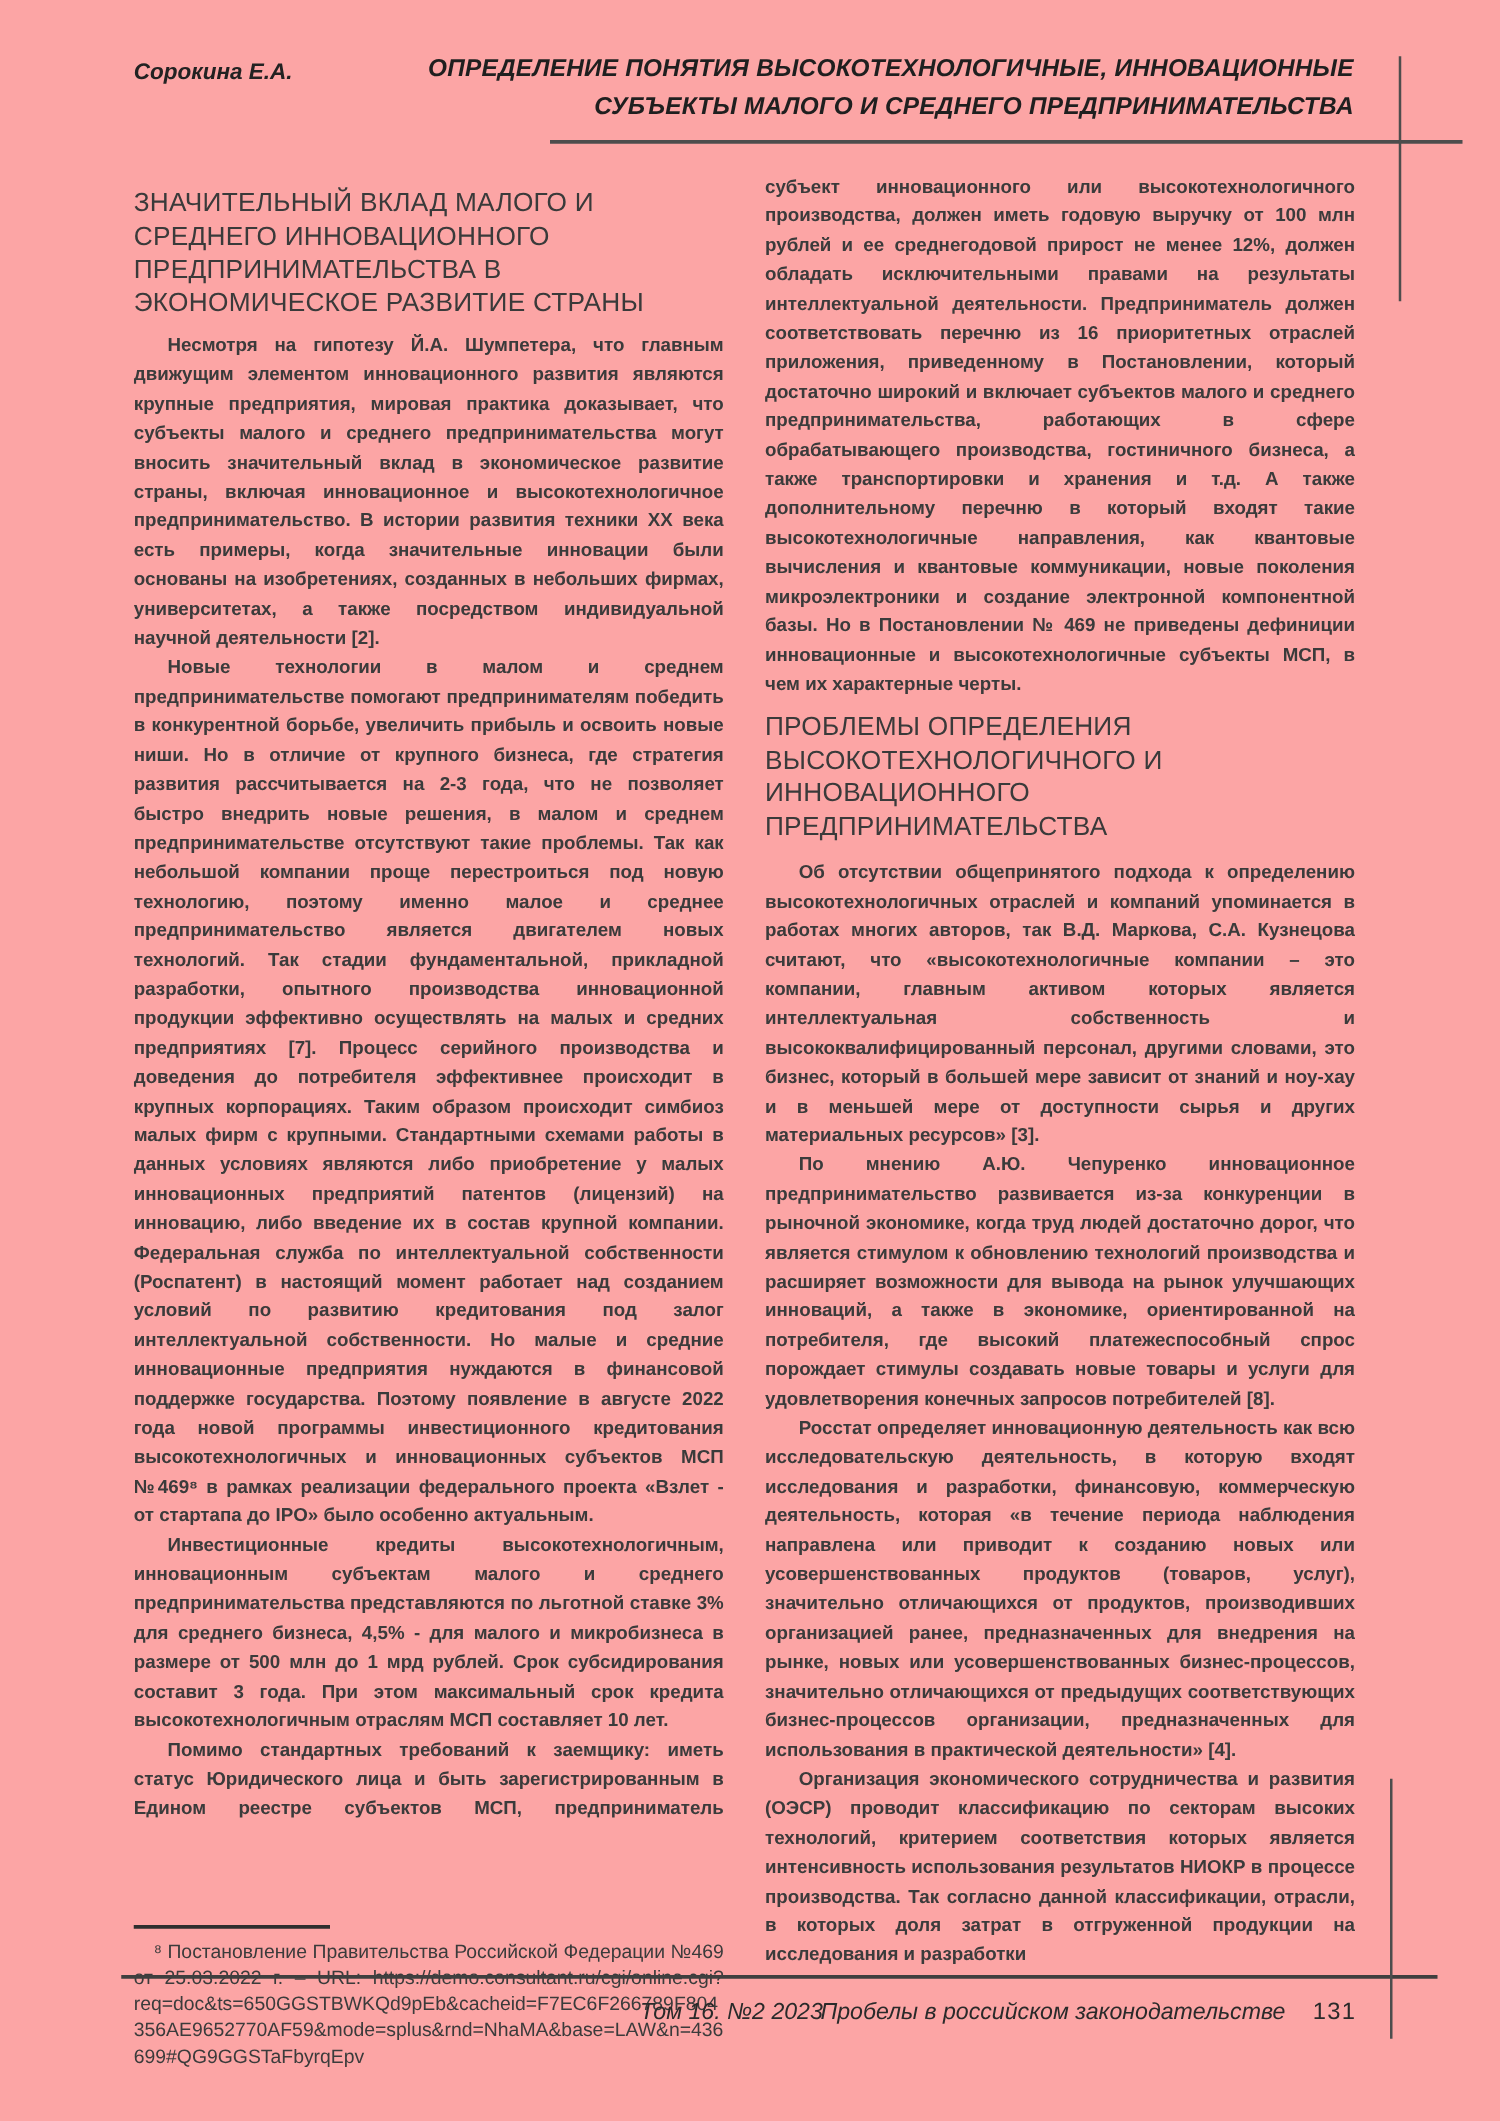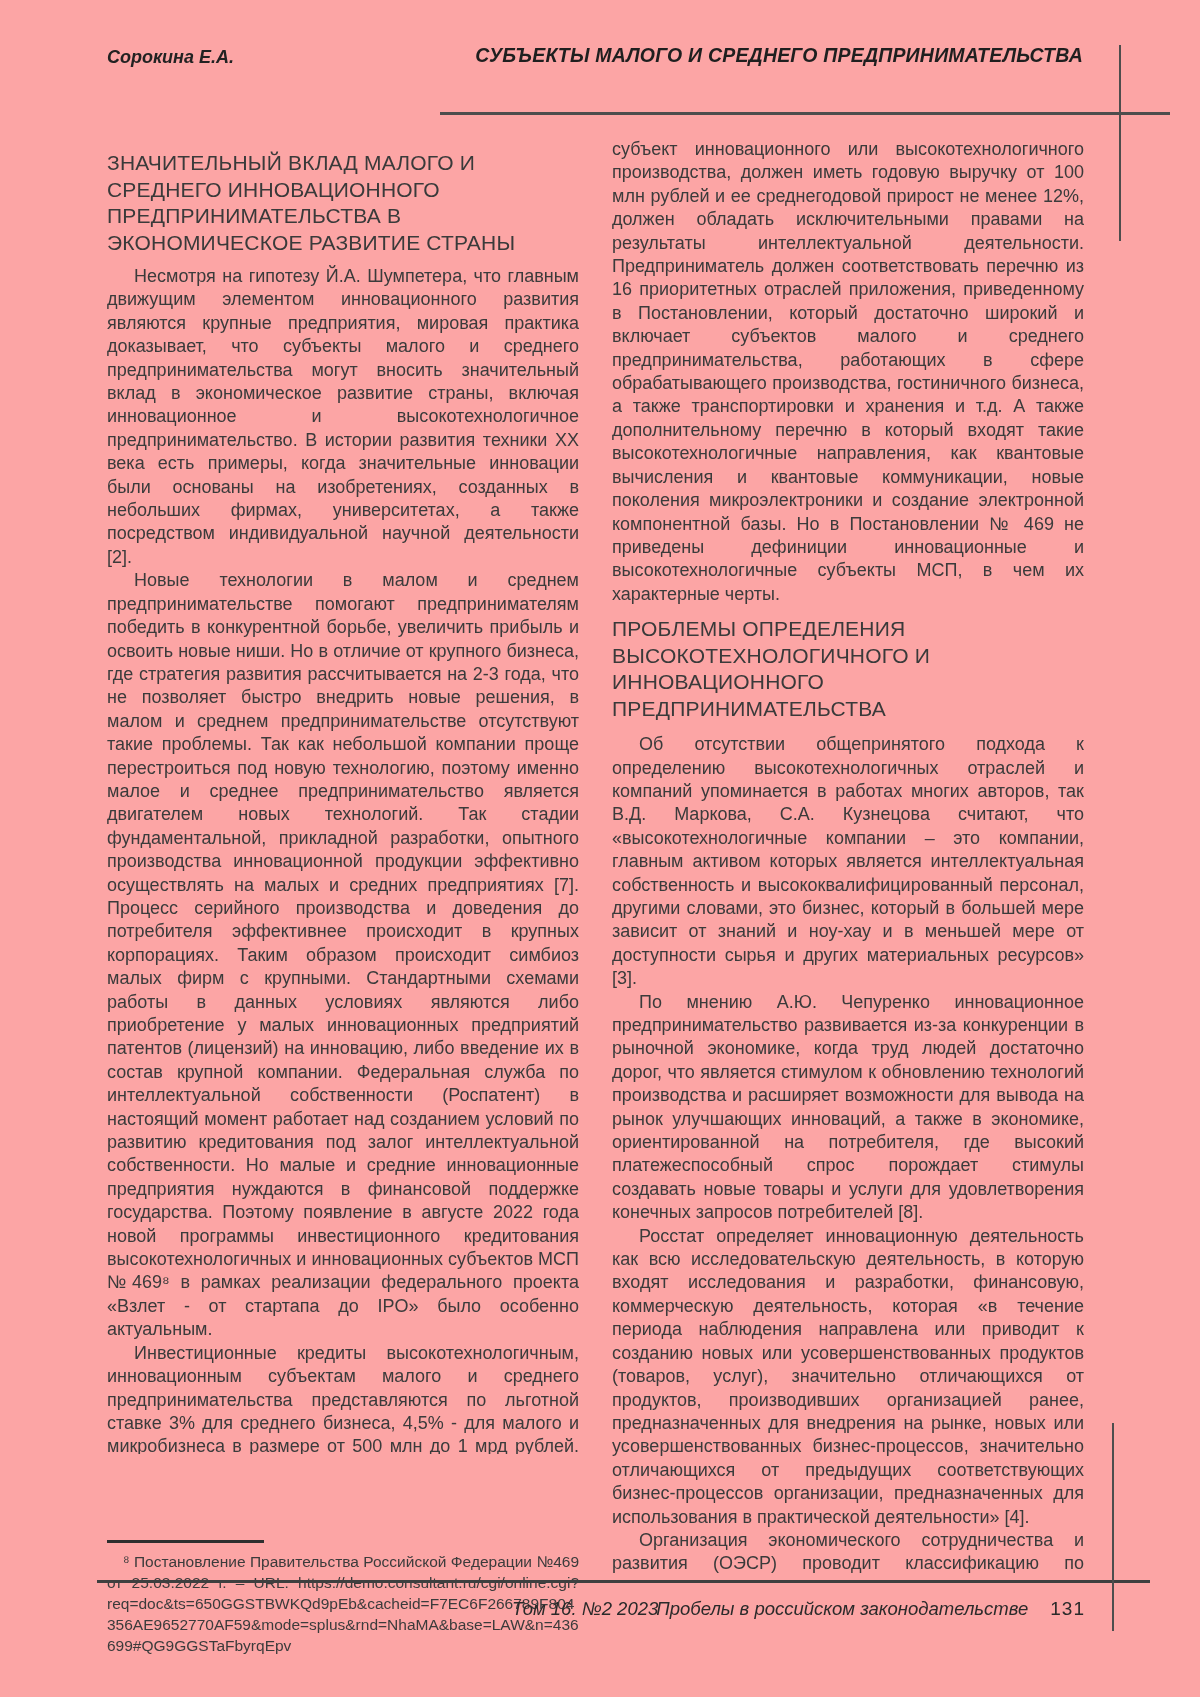--- a/index.html
+++ b/index.html
@@ -72,23 +72,24 @@
     line-height: 26.5px;
     font-weight: 400;
     color: #3a3a3a;
     margin: 12px 0 9px 0;
     letter-spacing: 0.2px;
     text-align: left;
   }
   .col p {
     margin: 0;
     text-align: justify;
-    font-size: 18px;
+    font-size: 15px;
     line-height: 23.4px;
     color: #3b3b3b;
+    font-weight: bold;
   }
   .col p.indent { text-indent: 27px; }
   .col-right .section-heading { margin: 10px 0 11px 0; }
 
   
   .footnote {
     position: absolute;
     left: 107px;
     top: 1540px;
     width: 472px;
@@ -166,20 +167,21 @@
     letter-spacing: 1px;
   }
 </style>
 </head>
 <body>
 
 <div class="page">
 
   <div class="author">Сорокина Е.А.</div>
   <div class="running-title">
+    <div>ОПРЕДЕЛЕНИЕ ПОНЯТИЯ ВЫСОКОТЕХНОЛОГИЧНЫЕ, ИННОВАЦИОННЫЕ</div>
     <div>СУБЪЕКТЫ МАЛОГО И СРЕДНЕГО ПРЕДПРИНИМАТЕЛЬСТВА</div>
   </div>
   <div class="header-rule"></div>
   <div class="vrule-top"></div>
 
   <div class="col col-left">
     <h2 class="section-heading">ЗНАЧИТЕЛЬНЫЙ ВКЛАД МАЛОГО И СРЕДНЕГО ИННОВАЦИОННОГО ПРЕДПРИНИМАТЕЛЬСТВА В ЭКОНОМИЧЕСКОЕ РАЗВИТИЕ СТРАНЫ</h2>
     <p class="indent">Несмотря на гипотезу Й.А. Шумпетера, что главным движущим элементом инновационного развития являются крупные предприятия, мировая практика доказывает, что субъекты малого и среднего предпринимательства могут вносить значительный вклад в экономическое развитие страны, включая инновационное и высокотехнологичное предпринимательство. В истории развития техники XX века есть примеры, когда значительные инновации были основаны на изобретениях, созданных в небольших фирмах, университетах, а также посредством индивидуальной научной деятельности [2].</p>
     <p class="indent">Новые технологии в малом и среднем предпринимательстве помогают предпринимателям победить в конкурентной борьбе, увеличить прибыль и освоить новые ниши. Но в отличие от крупного бизнеса, где стратегия развития рассчитывается на 2-3 года, что не позволяет быстро внедрить новые решения, в малом и среднем предпринимательстве отсутствуют такие проблемы. Так как небольшой компании проще перестроиться под новую технологию, поэтому именно малое и среднее предпринимательство является двигателем новых технологий. Так стадии фундаментальной, прикладной разработки, опытного производства инновационной продукции эффективно осуществлять на малых и средних предприятиях [7]. Процесс серийного производства и доведения до потребителя эффективнее происходит в крупных корпорациях. Таким образом происходит симбиоз малых фирм с крупными. Стандартными схемами работы в данных условиях являются либо приобретение у малых инновационных предприятий патентов (лицензий) на инновацию, либо введение их в состав крупной компании. Федеральная служба по интеллектуальной собственности (Роспатент) в настоящий момент работает над созданием условий по развитию кредитования под залог интеллектуальной собственности. Но малые и средние инновационные предприятия нуждаются в финансовой поддержке государства. Поэтому появление в августе 2022 года новой программы инвестиционного кредитования высокотехнологичных и инновационных субъектов МСП №469⁸ в рамках реализации федерального проекта «Взлет - от стартапа до IPO» было особенно актуальным.</p>
     <p class="indent">Инвестиционные кредиты высокотехнологичным, инновационным субъектам малого и среднего предпринимательства представляются по льготной ставке 3% для среднего бизнеса, 4,5% - для малого и микробизнеса в размере от 500 млн до 1 мрд рублей. Срок субсидирования составит 3 года. При этом максимальный срок кредита высокотехнологичным отраслям МСП составляет 10 лет.</p>

